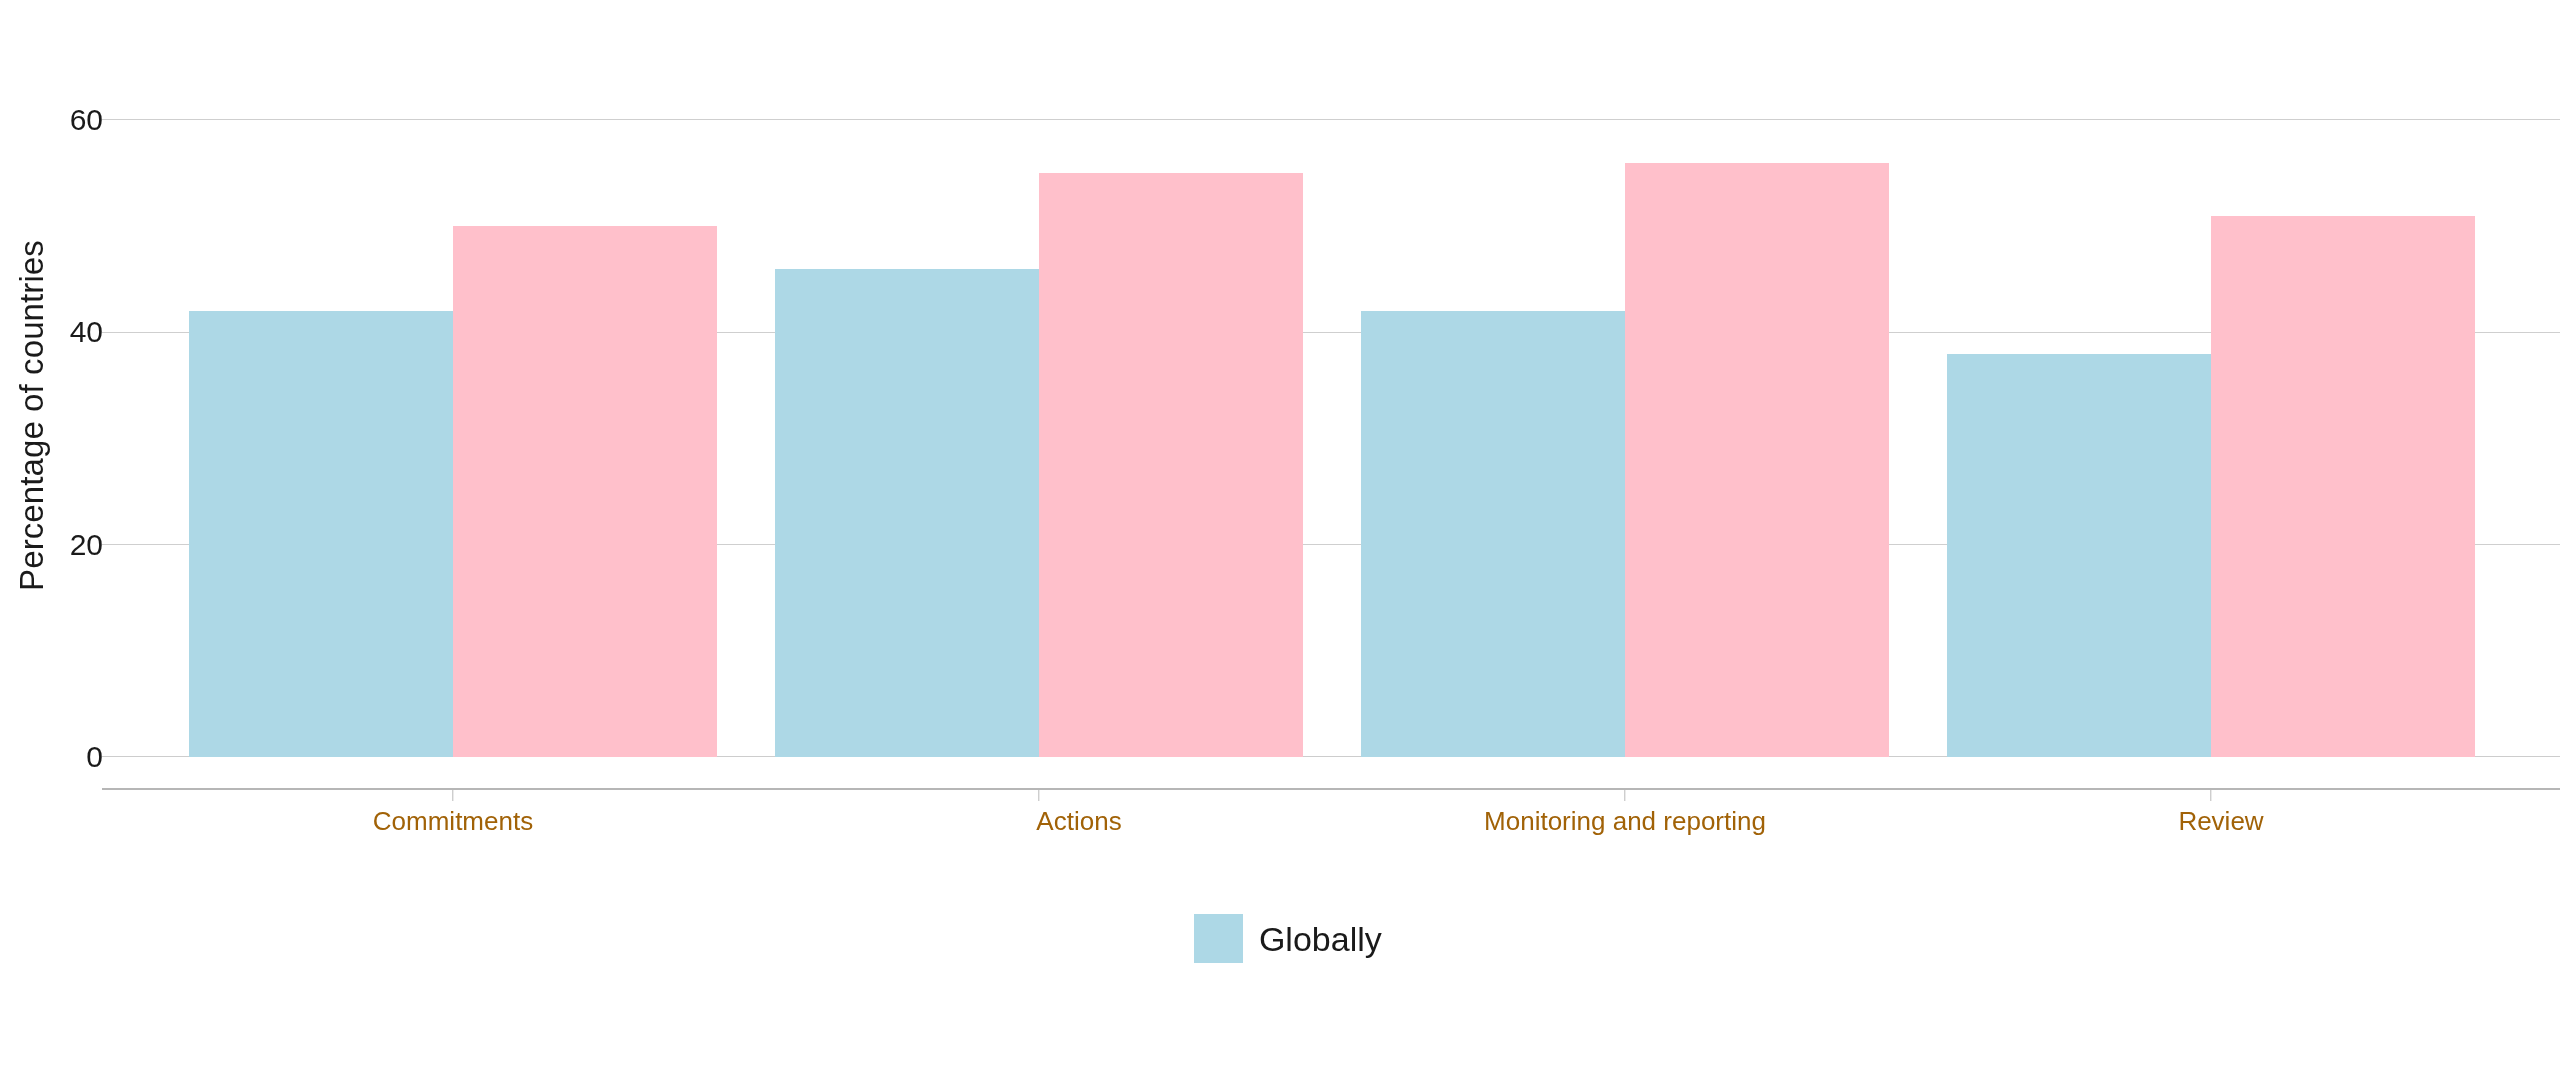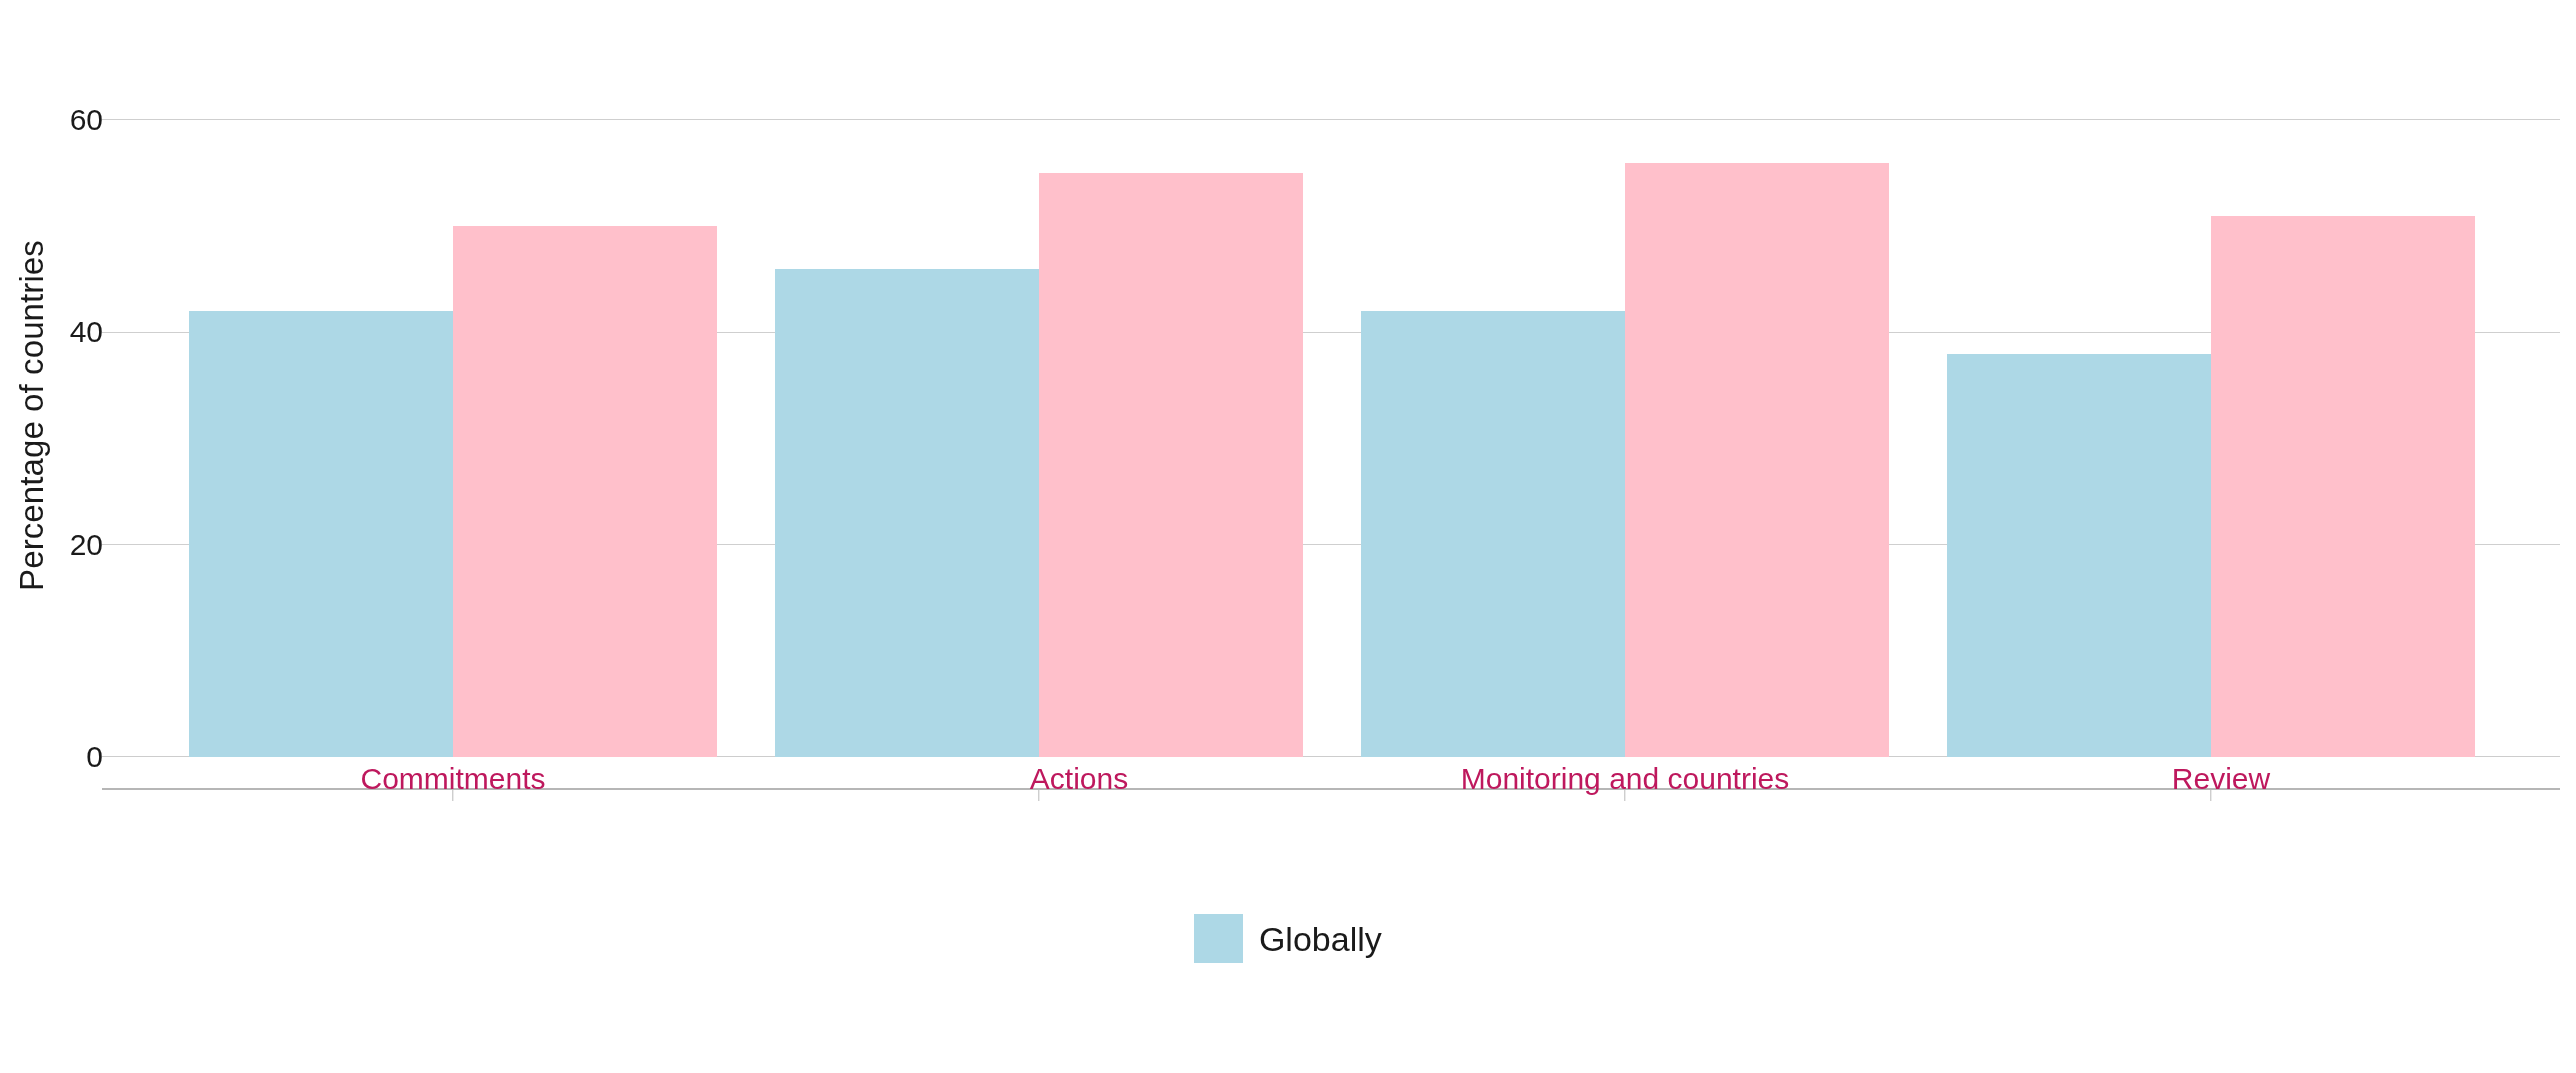--- a/index.html
+++ b/index.html
@@ -89,23 +89,23 @@
   .x-tick {
     position: absolute;
     top: 790px;
     width: 1.4px;
     height: 11.4px;
     background: #b9b9b9;
     transform: translateX(-0.7px);
   }
   .x-tick-label {
     position: absolute;
-    top: 761px;
-    font-size: 30px;
-    color: #be185d;
+    top: 806px;
+    font-size: 26px;
+    color: #a16207;
     white-space: nowrap;
     transform: translateX(-50%);
     line-height: 1.2;
   }
 
   
   .legend {
     position: absolute;
     left: 0;
     top: 914px;
@@ -165,21 +165,21 @@
       <div class="bar" title="High TB burden countries — Review: 51" style="left: 2211px; width: 264px; top: 216px; height: 541px; bottom: auto; background: rgb(255, 192, 203);"></div>
     </div>
 
   <div class="x-axis-line"></div>
   <div id="xtick-layer">
       <div class="x-tick" style="left: 453px;"></div>
       <div class="x-tick-label" style="left: 453px;">Commitments</div>
       <div class="x-tick" style="left: 1039px;"></div>
       <div class="x-tick-label" style="left: 1039px; margin-left: 40px;">Actions</div>
       <div class="x-tick" style="left: 1625px;"></div>
-      <div class="x-tick-label" style="left: 1625px;">Monitoring and countries</div>
+      <div class="x-tick-label" style="left: 1625px;">Monitoring and reporting</div>
       <div class="x-tick" style="left: 2211px;"></div>
       <div class="x-tick-label" style="left: 2211px; margin-left: 10px;">Review</div>
     </div>
 
   <div class="legend" id="legend">
       <div class="legend-item">
         <span class="legend-swatch" style="background: rgb(173, 216, 230);"></span>
         <span class="legend-label">Globally</span>
       </div>
     </div>

